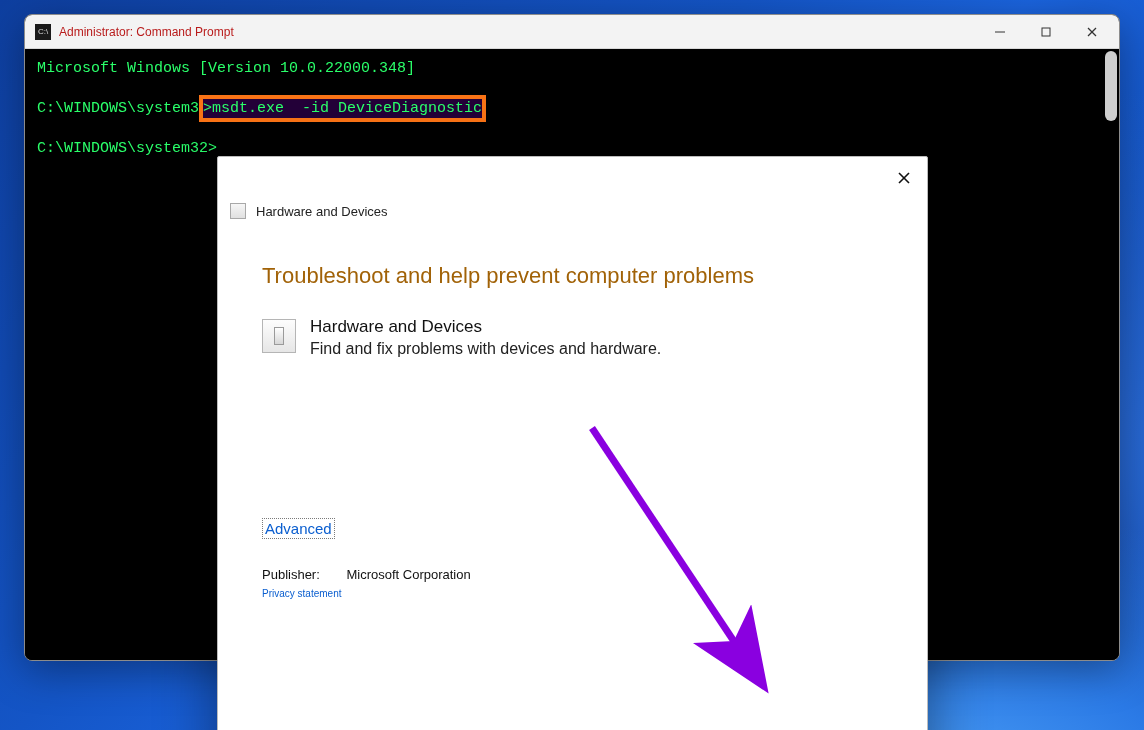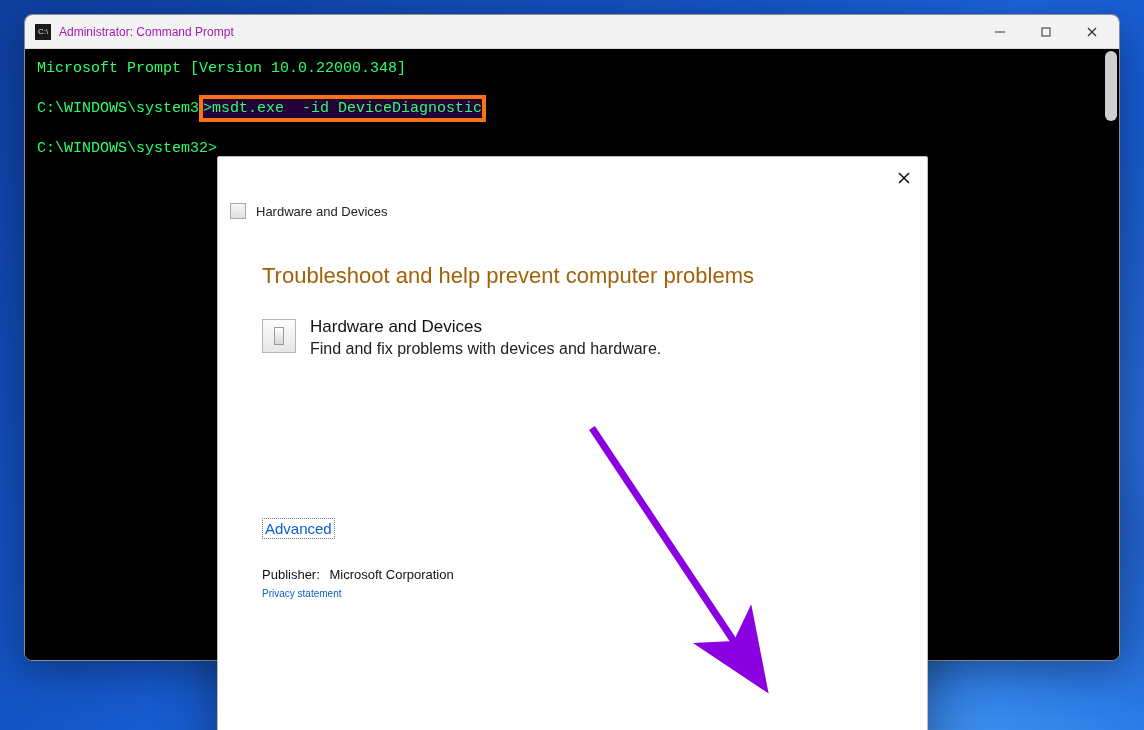--- a/index.html
+++ b/index.html
@@ -39,21 +39,21 @@
   padding: 0 4px 0 10px;
   border-bottom: 1px solid #d7d7d7;
 }
 .titlebar-icon {
   width: 16px; height: 16px;
   background: #1a1a1a;
   display: flex; align-items: center; justify-content: center;
   font-size: 8px; color: #ddd;
   margin-right: 8px;
 }
-.titlebar-title { font-size: 12px; color: #a21caf; flex: 0 0 auto; }
+.titlebar-title { font-size: 12px; color: #b91c1c; flex: 0 0 auto; }
 .titlebar-spacer { flex: 1; }
 .titlebar-btn {
   width: 46px; height: 34px;
   display: flex; align-items: center; justify-content: center;
   color: #333;
 }
 .titlebar-btn svg { width: 10px; height: 10px; }
 .terminal-area {
   position: relative;
   background:#000;
@@ -155,21 +155,21 @@
   color: #0a5ecf;
   display: inline-block;
   border: 1px dotted #7a7a7a;
   padding: 1px 2px;
 }
 .publisher-row {
   margin-top: 28px;
   font-size: 13px;
   color: #111;
 }
-.publisher-row .lbl { margin-right: 6px; }
+.publisher-row .lbl { margin-right: 23px; }
 .privacy-link {
   margin-top: 6px;
   display:inline-block;
   color: #0a5ecf;
   font-size: 10px;
 }
 .dlg-footer {
   height: 56px;
   background: #f0f0f0;
   border-top: 1px solid #dfdfdf;
@@ -222,21 +222,21 @@
     </div>
     <div class="titlebar-btn">
       <svg viewBox="0 0 10 10">
           <line x1="1" y1="1" x2="9" y2="9" stroke="#333" stroke-width="1.2"></line>
           <line x1="9" y1="1" x2="1" y2="9" stroke="#333" stroke-width="1.2"></line>
         </svg>
     </div>
   </div>
   <div class="terminal-area">
     <div class="terminal-scrollbar"></div>
-    <div class="term-line">Microsoft Prompt [Version 10.0.22000.348]</div>
+    <div class="term-line">Microsoft Windows [Version 10.0.22000.348]</div>
     <div class="term-line">&nbsp;</div>
     <div class="term-line"><span>C:\WINDOWS\system3</span><span class="hl-box">&gt;msdt.exe  -id DeviceDiagnostic</span></div>
     <div class="term-line">&nbsp;</div>
     <div class="term-line">C:\WINDOWS\system32&gt;</div>
   </div>
 </div>
 
 <div class="dialog">
   <div class="dlg-close-row">
     <div class="dlg-close">

